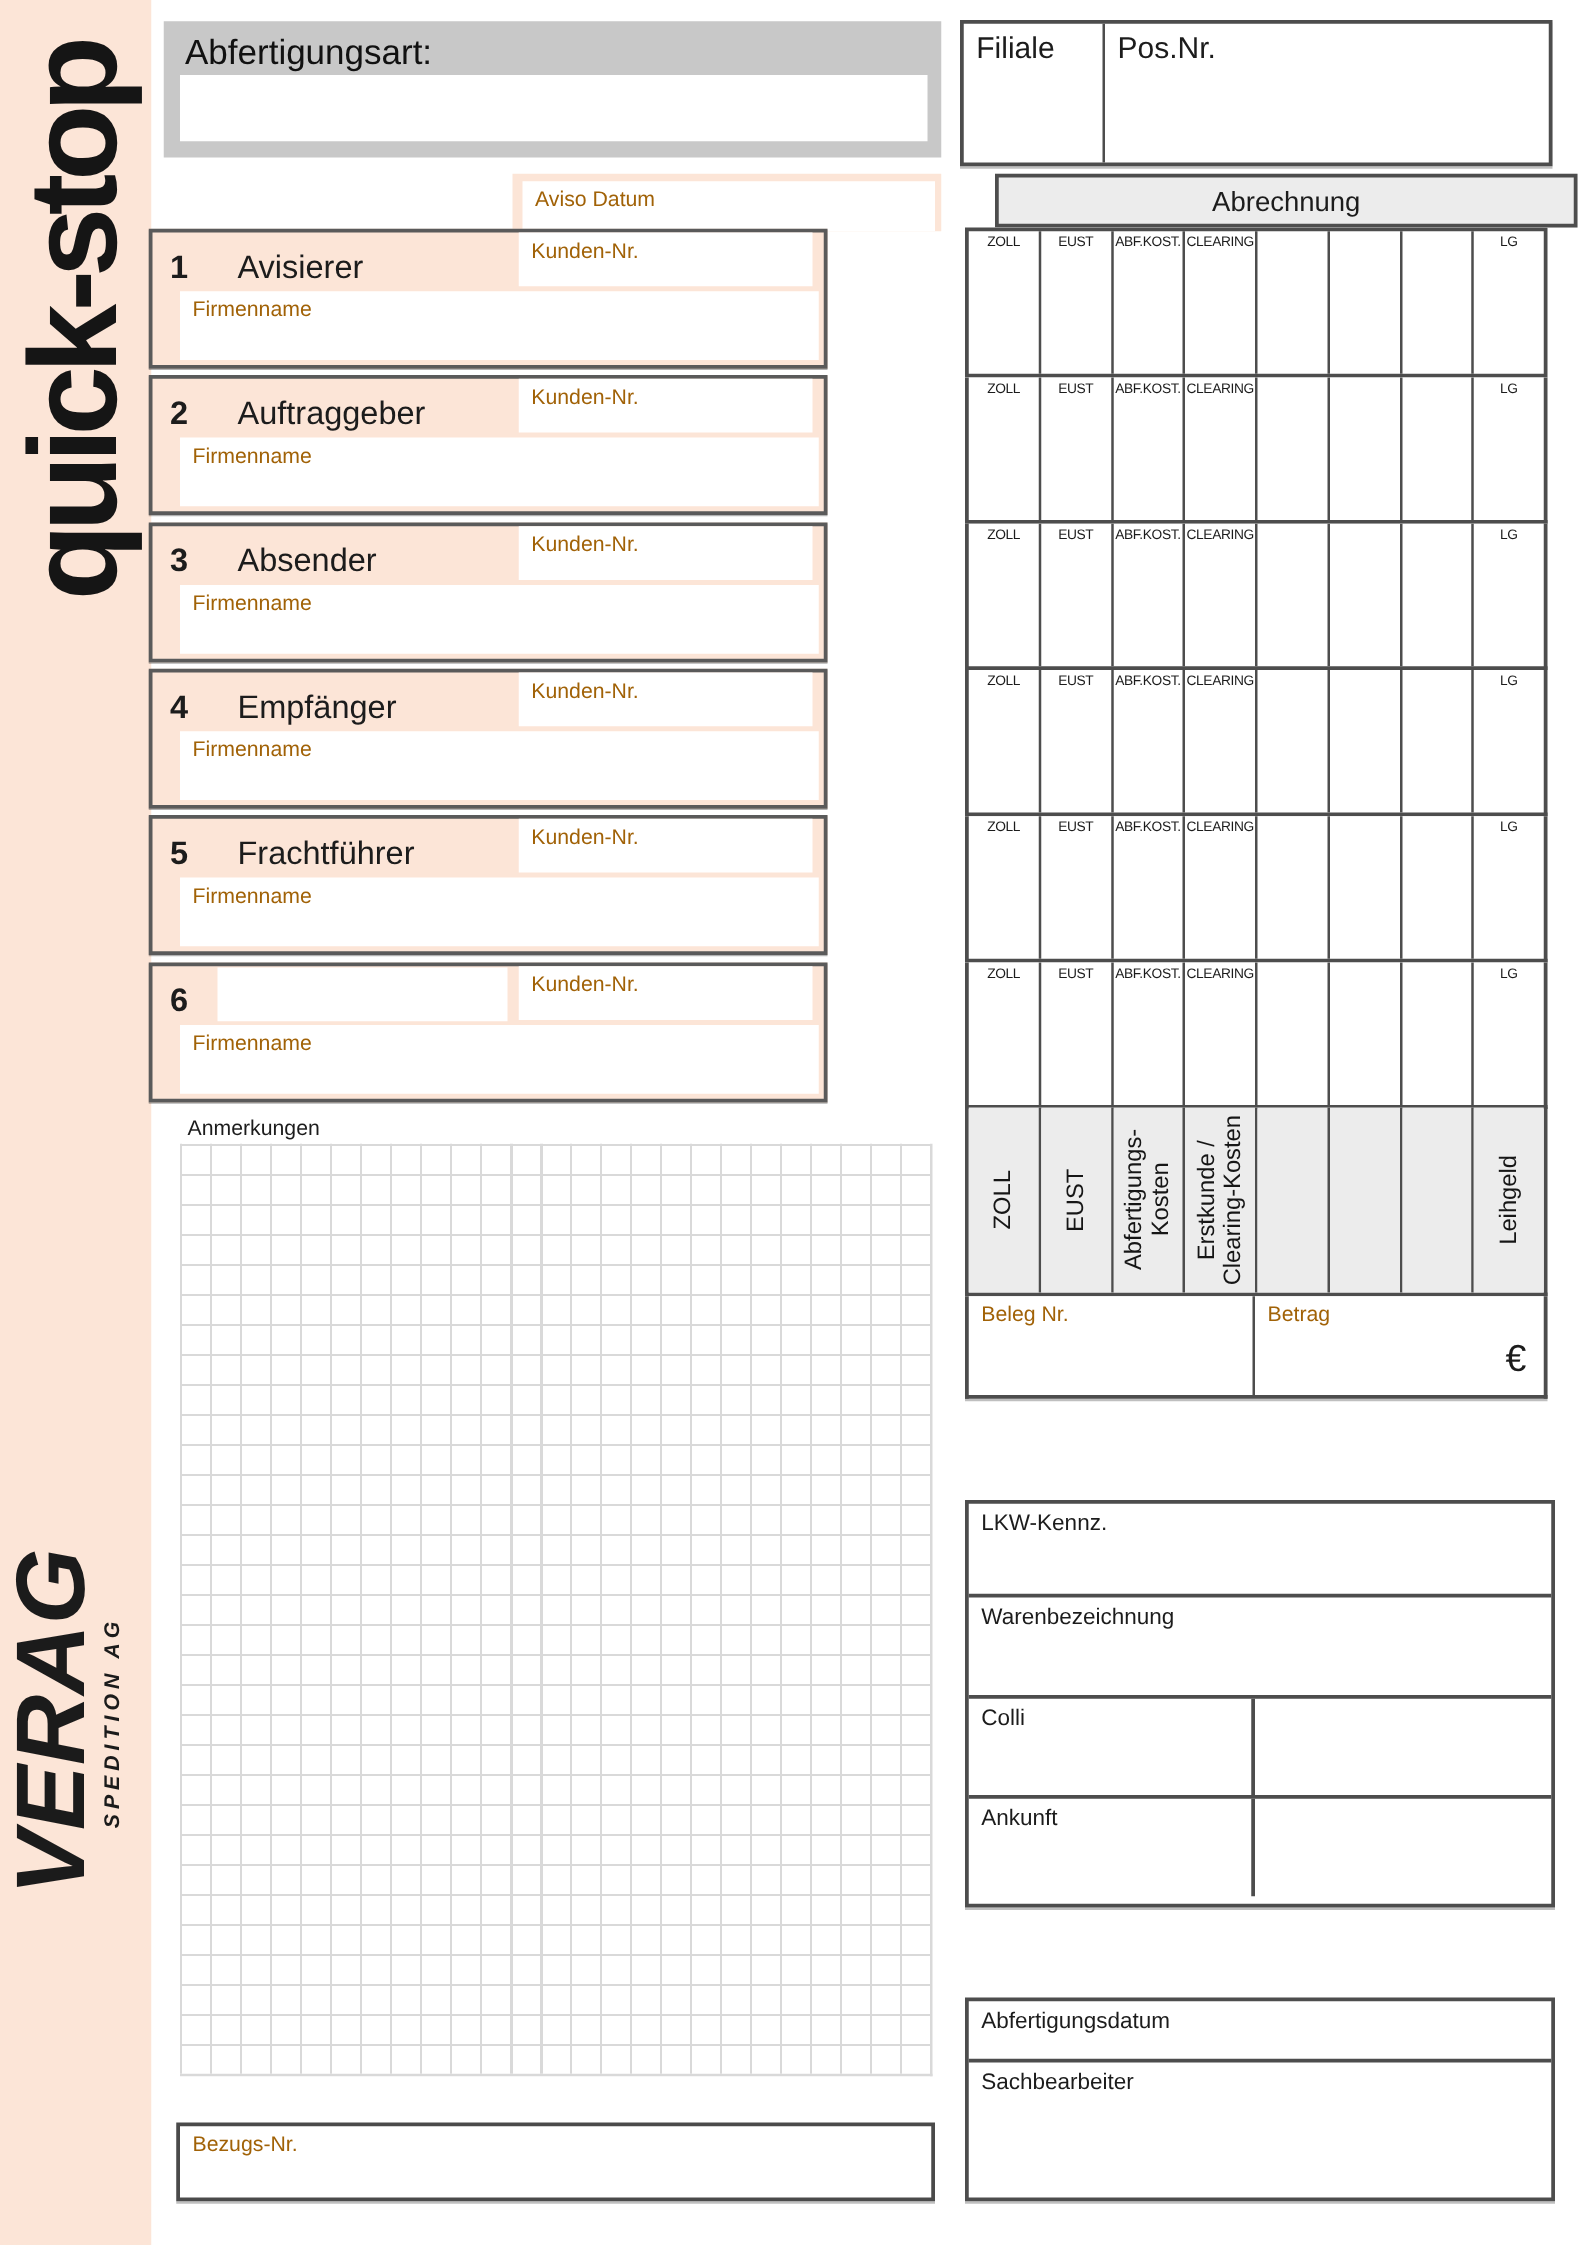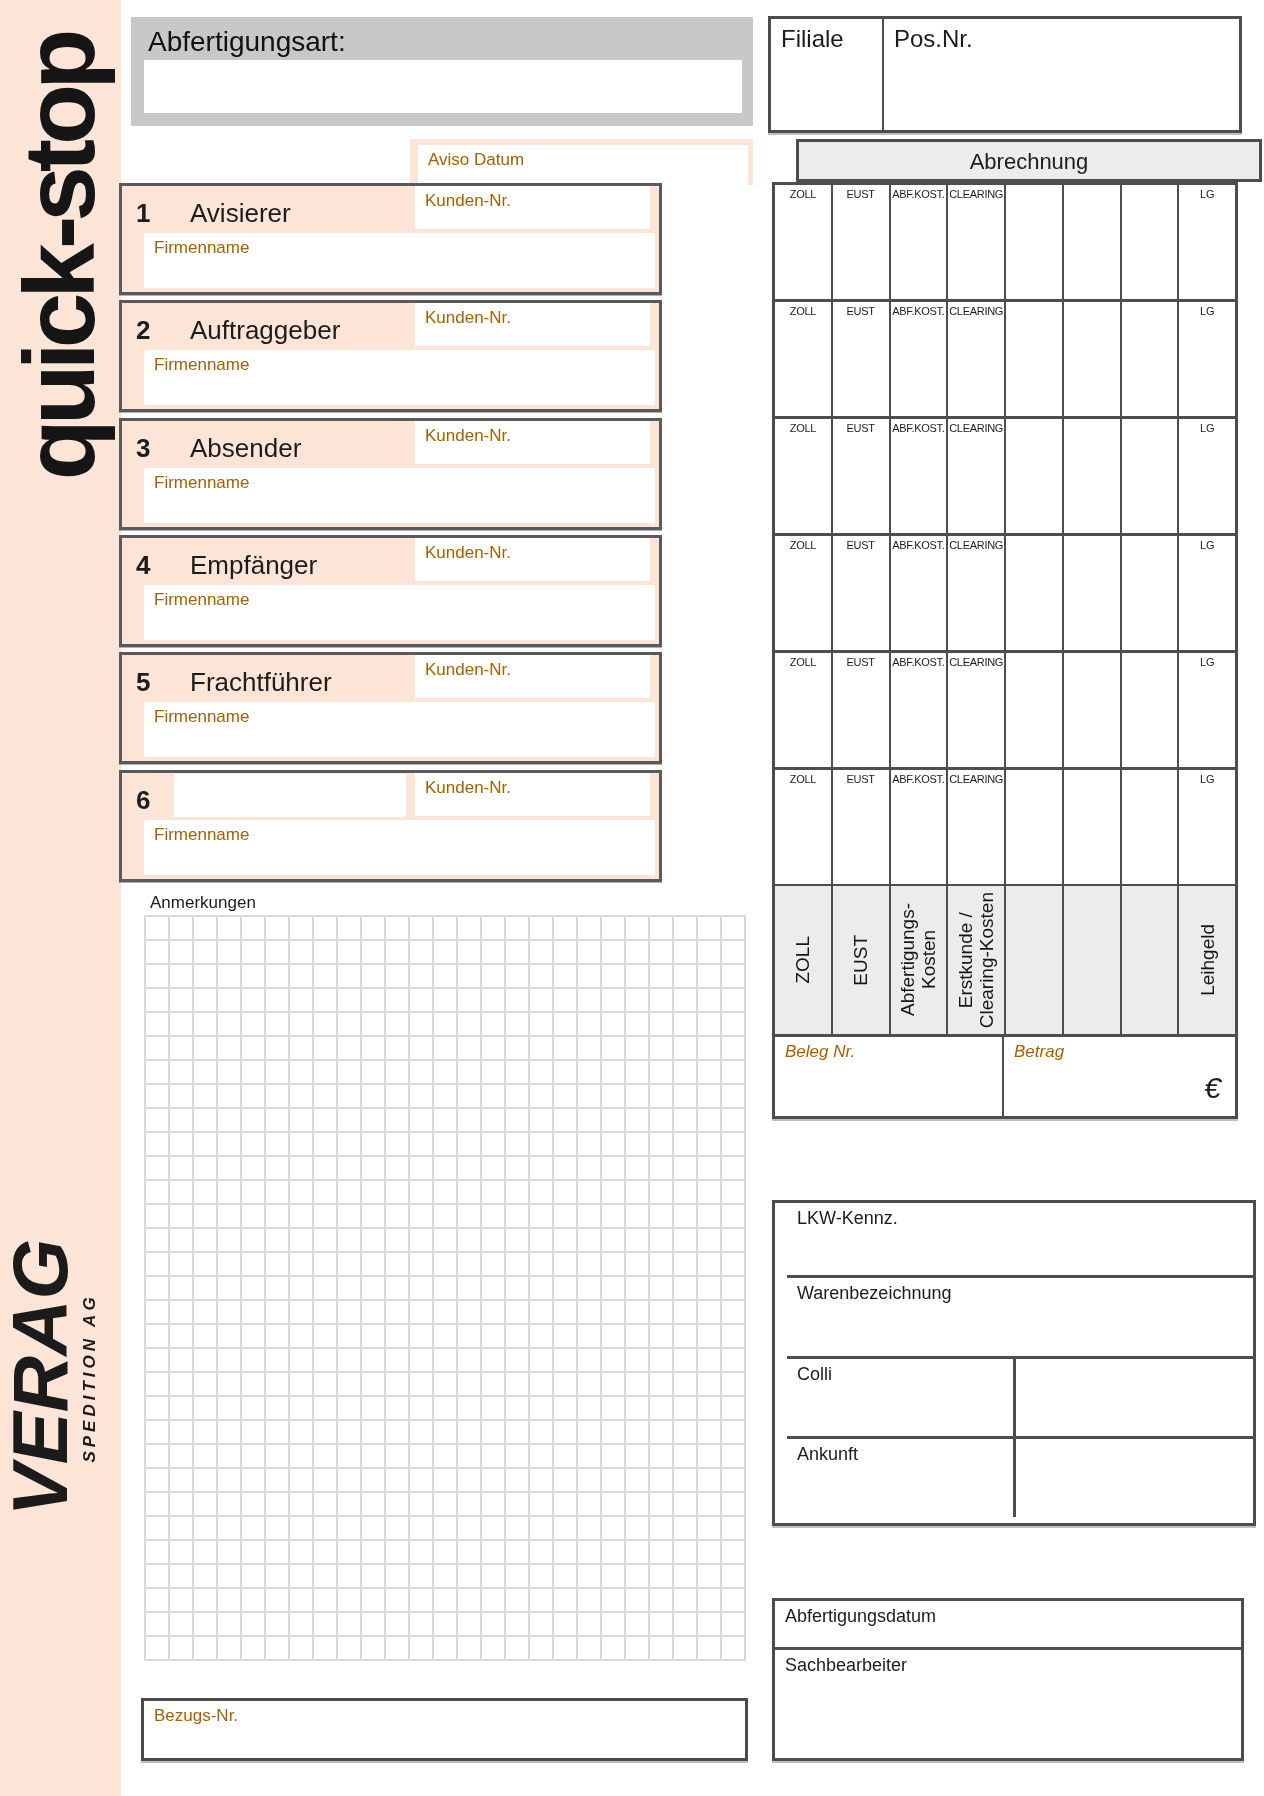--- a/index.html
+++ b/index.html
@@ -56,35 +56,35 @@
     overflow:hidden;white-space:nowrap;letter-spacing:-.3px;}
   .abr-cell:last-child{border-right:none;}
   .rot-row{position:absolute;left:772px;top:886px;width:466px;height:151px;display:flex;
     border:3px solid #4d4d4d;border-top-width:0;box-sizing:border-box;}
   .rot-cell{flex:1;background:#ececec;border-right:2px solid #4d4d4d;display:flex;align-items:center;justify-content:center;}
   .rot-cell:last-child{border-right:none;}
   .rot-txt{writing-mode:vertical-rl;transform:rotate(180deg);font-size:19px;line-height:21px;
     text-align:center;white-space:pre-line;color:#161616;}
   .beleg-row{position:absolute;left:772px;top:1037px;width:466px;height:82px;display:flex;
     border:3px solid #4d4d4d;border-top-width:0;box-sizing:border-box;background:#fff;box-shadow:0 2px 0 rgba(0,0,0,.25);}
-  .beleg-cell{position:relative;height:100%;box-sizing:border-box;font-size:18px;font-style:italic;}
+  .beleg-cell{position:relative;height:100%;box-sizing:border-box;font-size:18px;}
   .beleg-cell.c1{width:229px;border-right:2px solid #4d4d4d;}
   .beleg-cell.c2{flex:1;}
   .euro{position:absolute;right:14px;top:34px;font-size:30px;}
   
   .anm-label{position:absolute;left:150px;top:893px;font-size:17px;}
   .anm-grid{
     position:absolute;left:144px;top:915px;width:602px;height:746px;
     background-image:
       repeating-linear-gradient(to right,#d9d9d9 0 2px,transparent 2px 24px),
       repeating-linear-gradient(to bottom,#d9d9d9 0 2px,transparent 2px 24px);
     border-right:2px solid #d9d9d9;border-bottom:2px solid #d9d9d9;box-sizing:border-box;
   }
   
-  .ship-box{left:772px;top:1200px;width:466px;height:320px;padding-left:12px;}
+  .ship-box{left:772px;top:1200px;width:466px;height:320px;}
   .ship-row{position:relative;box-sizing:border-box;border-bottom:3px solid #4d4d4d;width:100%;}
   .ship-row:last-child{border-bottom:none;}
   .ship-split{display:flex;}
   .ship-cell{box-sizing:border-box;}
   .ship-cell.left{width:229px;border-right:3px solid #4d4d4d;}
   .ship-cell.right{flex:1;}
   .ship-lbl{font-size:18px;padding:5px 0 0 10px;}
   
   .proc-box{left:772px;top:1598px;width:466px;height:157px;}
   .proc-row1{height:49px;border-bottom:3px solid #4d4d4d;box-sizing:border-box;}

